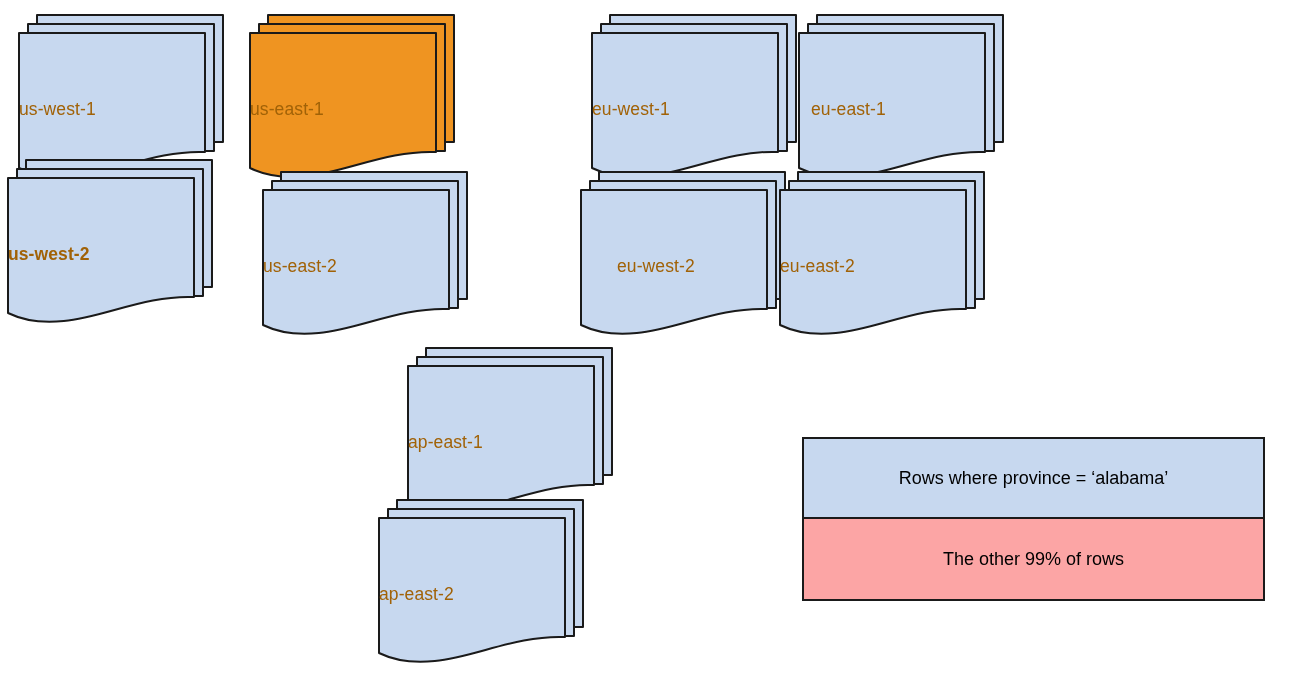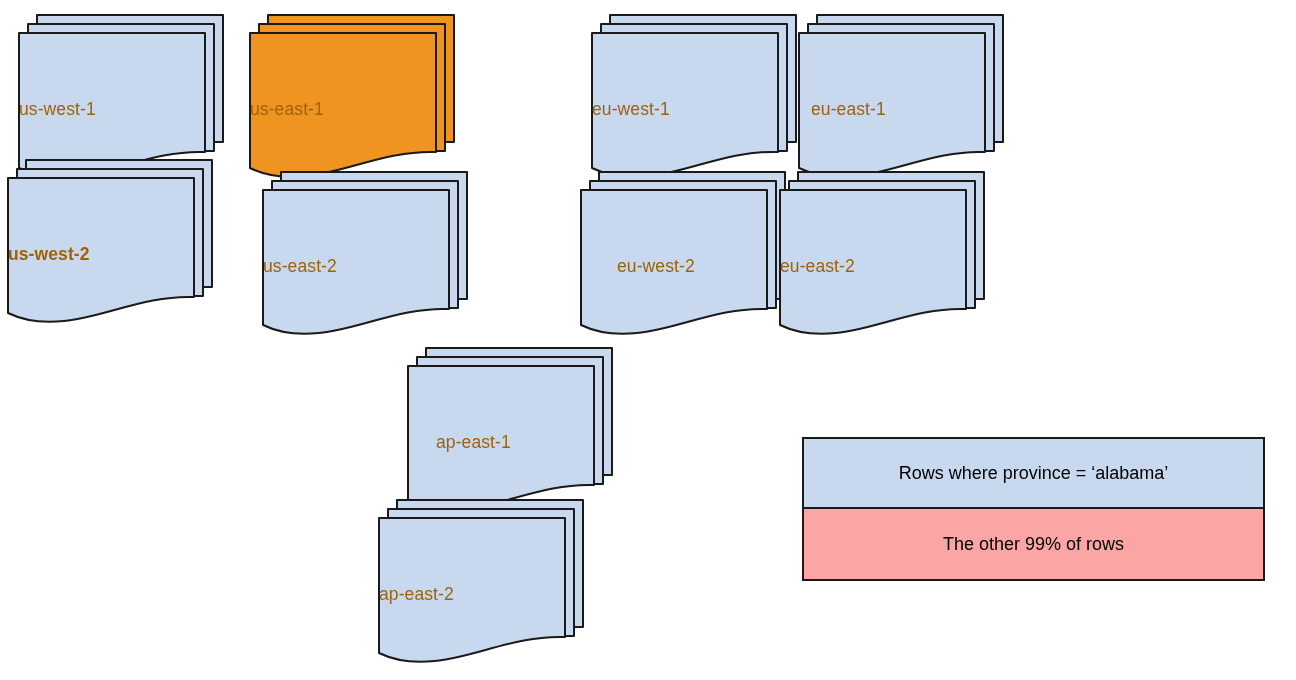--- a/index.html
+++ b/index.html
@@ -49,21 +49,21 @@
     pointer-events: none;
     letter-spacing: 0.1px;
   }
 
   
   #legend {
     position: absolute;
     left: 802px;
     top: 437px;
     width: 463px;
-    height: 144px;
+    height: 164px;
     box-sizing: border-box;
     border: 2px solid #1a1a1a;
     display: flex;
     flex-direction: column;
   }
   .legend-row {
     flex: 1 1 50%;
     display: flex;
     align-items: center;
     justify-content: center;
@@ -196,21 +196,21 @@
         <g transform="translate(18,0)">
           <rect x="0" y="0" width="186" height="127" fill="#c7d8ef" stroke="#1a1a1a" stroke-width="2" stroke-linejoin="round"></rect>
         </g>
         <g transform="translate(9,9)">
           <rect x="0" y="0" width="186" height="127" fill="#c7d8ef" stroke="#1a1a1a" stroke-width="2" stroke-linejoin="round"></rect>
         </g>
         <g transform="translate(0,18)">
           <path d="M 0 0 L 186 0 L 186 119 C 137.64 117 96.72 139 55.8 143 C 37.2 145 18.6 144 0 135 Z" fill="#c7d8ef" stroke="#1a1a1a" stroke-width="2" stroke-linejoin="round"></path>
         </g>
       </svg>
-      <div class="region-label" style="top: 84px; margin-left: 28px;">ap-east-1</div>
+      <div class="region-label" style="top: 84px;">ap-east-1</div>
     </div>
     <div class="region-stack" style="left: 379px; top: 500px; padding-left: 44px;">
       <svg width="208" height="175">
         <g transform="translate(18,0)">
           <rect x="0" y="0" width="186" height="127" fill="#c7d8ef" stroke="#1a1a1a" stroke-width="2" stroke-linejoin="round"></rect>
         </g>
         <g transform="translate(9,9)">
           <rect x="0" y="0" width="186" height="127" fill="#c7d8ef" stroke="#1a1a1a" stroke-width="2" stroke-linejoin="round"></rect>
         </g>
         <g transform="translate(0,18)">

